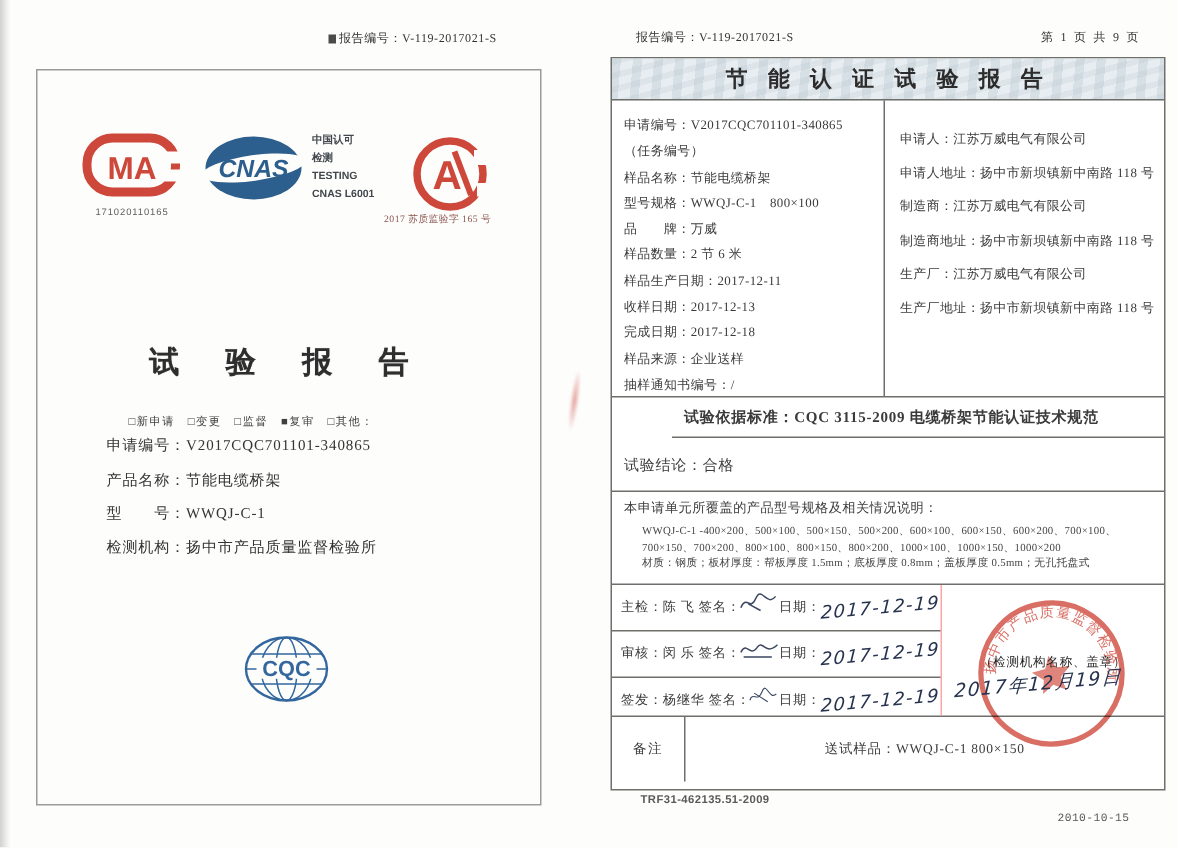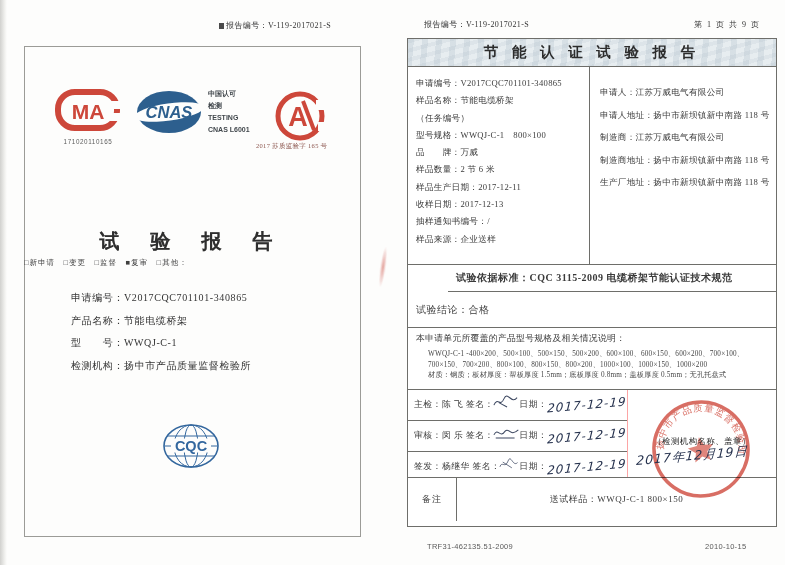--- a/index.html
+++ b/index.html
@@ -16,21 +16,21 @@
   .lp-border { left:24px; top:46px; width:337px; height:491px; border:1px solid #9b9b97; }
   .cma-num { left:52px; top:138px; width:72px; text-align:center; font-size:6.3px;
     letter-spacing:.6px; color:#5d5d5d; font-family:"Liberation Sans",sans-serif; }
   .accr { left:208px; top:88px; font-size:7px; font-weight:bold; line-height:12px;
     color:#41474c; font-family:"Liberation Sans",sans-serif; }
   .cal-num { left:256px; top:142px; width:84px; font-size:6.5px; color:#8c564e; letter-spacing:.3px; }
   .lp-title1 { left:24px; top:193px; width:337px; text-align:center; font-size:20px;
     letter-spacing:6px; font-weight:600; color:#2e2e2e; text-shadow:0 0 .6px rgba(0,0,0,.35); }
   .lp-title2 { left:24px; top:228px; width:337px; text-align:center; font-size:20px;
     letter-spacing:13px; font-weight:600; color:#2e2e2e; text-shadow:0 0 .6px rgba(0,0,0,.35); }
-  .lp-check { left:24px; top:258px; width:287px; text-align:left; font-size:7.5px;
+  .lp-check { left:24px; top:276px; width:287px; text-align:center; font-size:7.5px;
     letter-spacing:1px; color:#3f3f3f; }
   .lp-fields { left:71px; top:287px; font-size:10px; line-height:22.6px; color:#343434;
     letter-spacing:.6px; }
   .smudge { left:380px; top:246px; width:6px; height:42px; border-radius:50%;
     background:radial-gradient(rgba(205,85,75,.55),rgba(205,85,75,0) 70%);
     transform:rotate(8deg); filter:blur(.6px); }
 
   
   .rp-reportno { left:424px; top:19px; font-size:8px; letter-spacing:.4px; color:#333; }
   .rp-pageinfo { left:694px; top:19px; font-size:8px; letter-spacing:1.5px; color:#333; }
@@ -66,24 +66,24 @@
   .stamp-printed { position:absolute; left:0; top:46px; width:100%; text-align:center;
     font-size:8.4px; letter-spacing:.5px; color:#1f1f1f; z-index:3; }
   .stamp-hand { position:absolute; left:8px; top:58px; font-size:12.5px; z-index:3; }
   .stamp-svg { position:absolute; left:12px; top:-2px; z-index:2; opacity:.8;
     transform:rotate(-10deg); mix-blend-mode:multiply; }
   .row-remark { height:43px; display:flex; border-bottom:none !important; }
   .remark-label { width:49px; border-right:1px solid #6e6e6a; display:flex; align-items:center;
     justify-content:center; font-size:9px; letter-spacing:1px; }
   .remark-content { flex:1; display:flex; align-items:center; justify-content:center;
     font-size:9px; letter-spacing:.5px; }
-  .footer-l { left:427px; top:542px; font-size:7.5px; color:#5a5a5a;
-    font-family:"Liberation Sans",sans-serif; letter-spacing:.3px; }
+  .footer-l { left:427px; top:528px; font-size:7.5px; color:#5a5a5a;
+    font-family:"Liberation Sans",sans-serif; letter-spacing:.3px;font-weight:bold; }
   .footer-r { left:705px; top:542px; font-size:7.5px; color:#5a5a5a;
-    font-family:Liberation Sans, sans-serif; letter-spacing:.3px; }
+    font-family:Liberation Mono, monospace; letter-spacing:.3px; }
   svg text { font-family:"Liberation Sans",sans-serif; }
 </style>
 </head>
 <body>
 
 <div id="canvas">
 
   <div class="abs scan-edge"></div>
 
   <div class="abs lp-speck"></div>
@@ -144,35 +144,37 @@
   <div class="abs rp-reportno">报告编号：V-119-2017021-S</div>
   <div class="abs rp-pageinfo">第 1 页 共 9 页</div>
 
   <div class="abs rtable">
 
     <div class="row row-title">节 能 认 证 试 验 报 告</div>
 
     <div class="row row-info">
       <div class="info-left">
         <div>申请编号：V2017CQC701101-340865</div>
+        <div>（任务编号）</div>
         <div>样品名称：节能电缆桥架</div>
-        <div>（任务编号）</div>
         <div>型号规格：WWQJ-C-1　800×100</div>
         <div>品　　牌：万威</div>
         <div>样品数量：2 节 6 米</div>
         <div>样品生产日期：2017-12-11</div>
         <div>收样日期：2017-12-13</div>
+        <div>完成日期：2017-12-18</div>
+        <div>样品来源：企业送样</div>
         <div>抽样通知书编号：/</div>
-        <div>样品来源：企业送样</div>
       </div>
       <div class="info-right">
         <div>申请人：江苏万威电气有限公司</div>
         <div>申请人地址：扬中市新坝镇新中南路 118 号</div>
         <div>制造商：江苏万威电气有限公司</div>
         <div>制造商地址：扬中市新坝镇新中南路 118 号</div>
+        <div>生产厂：江苏万威电气有限公司</div>
         <div>生产厂地址：扬中市新坝镇新中南路 118 号</div>
       </div>
     </div>
 
     <div class="row row-standard">试验依据标准：CQC 3115-2009 电缆桥架节能认证技术规范</div>
 
     <div class="row row-conclusion">试验结论：合格</div>
 
     <div class="row row-models">
       <div class="models-heading">本申请单元所覆盖的产品型号规格及相关情况说明：</div>

